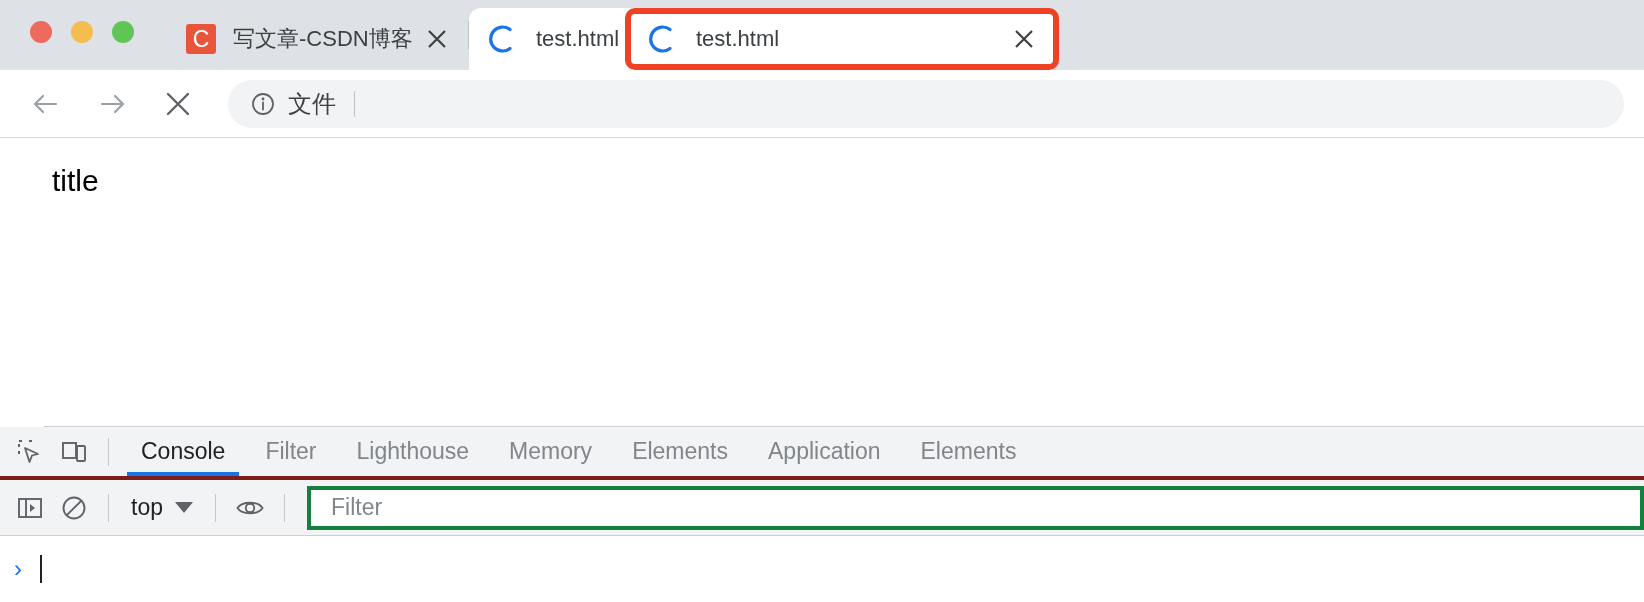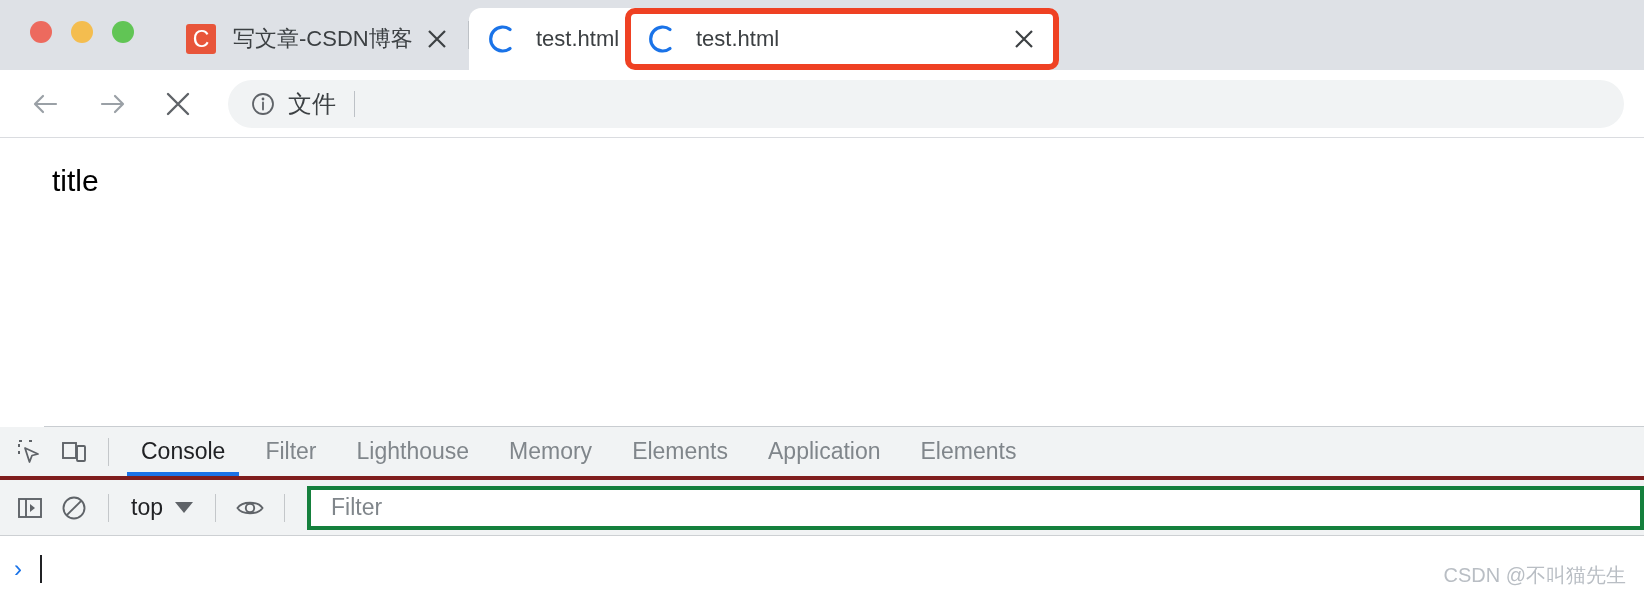--- a/index.html
+++ b/index.html
@@ -411,15 +411,14 @@
     </div>
 
     <div class="dt-vsep"></div>
 
     <div class="filter-input">Filter</div>
   </div>
 
   <div class="dt-console-body">
     <span class="prompt-chevron">›</span>
     <span class="prompt-caret"></span>
-    <span class="watermark">CSDN @不叫猫先生</span>
   </div>
 </div>
 
 </body></html>

